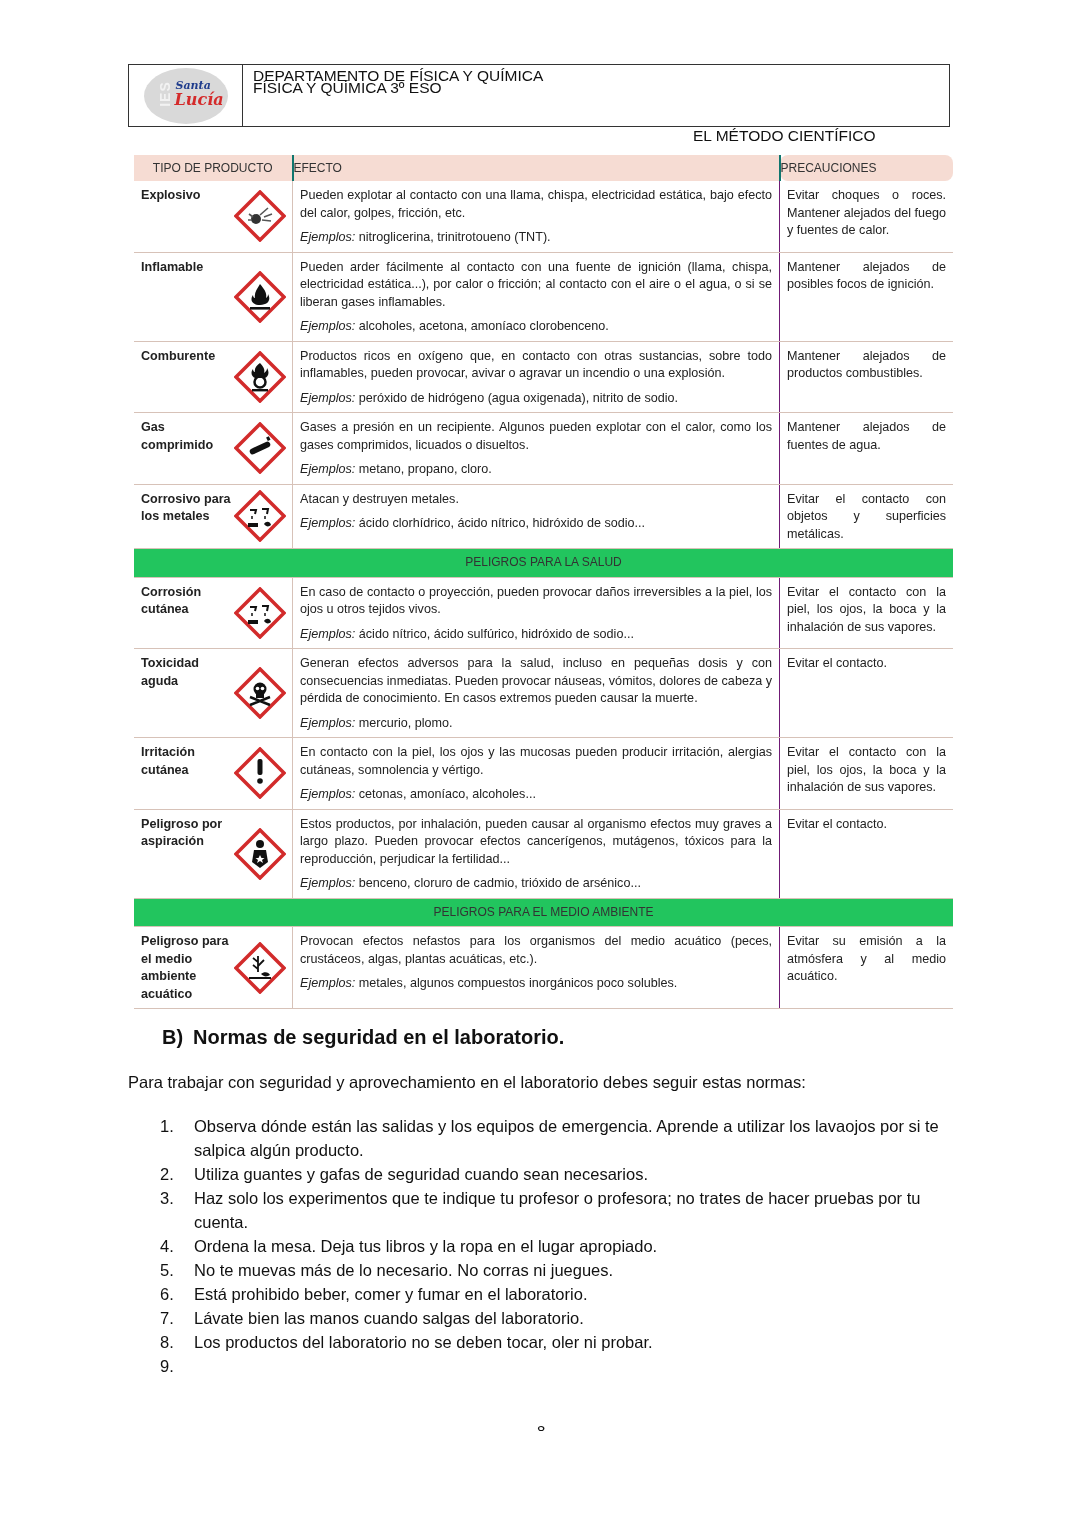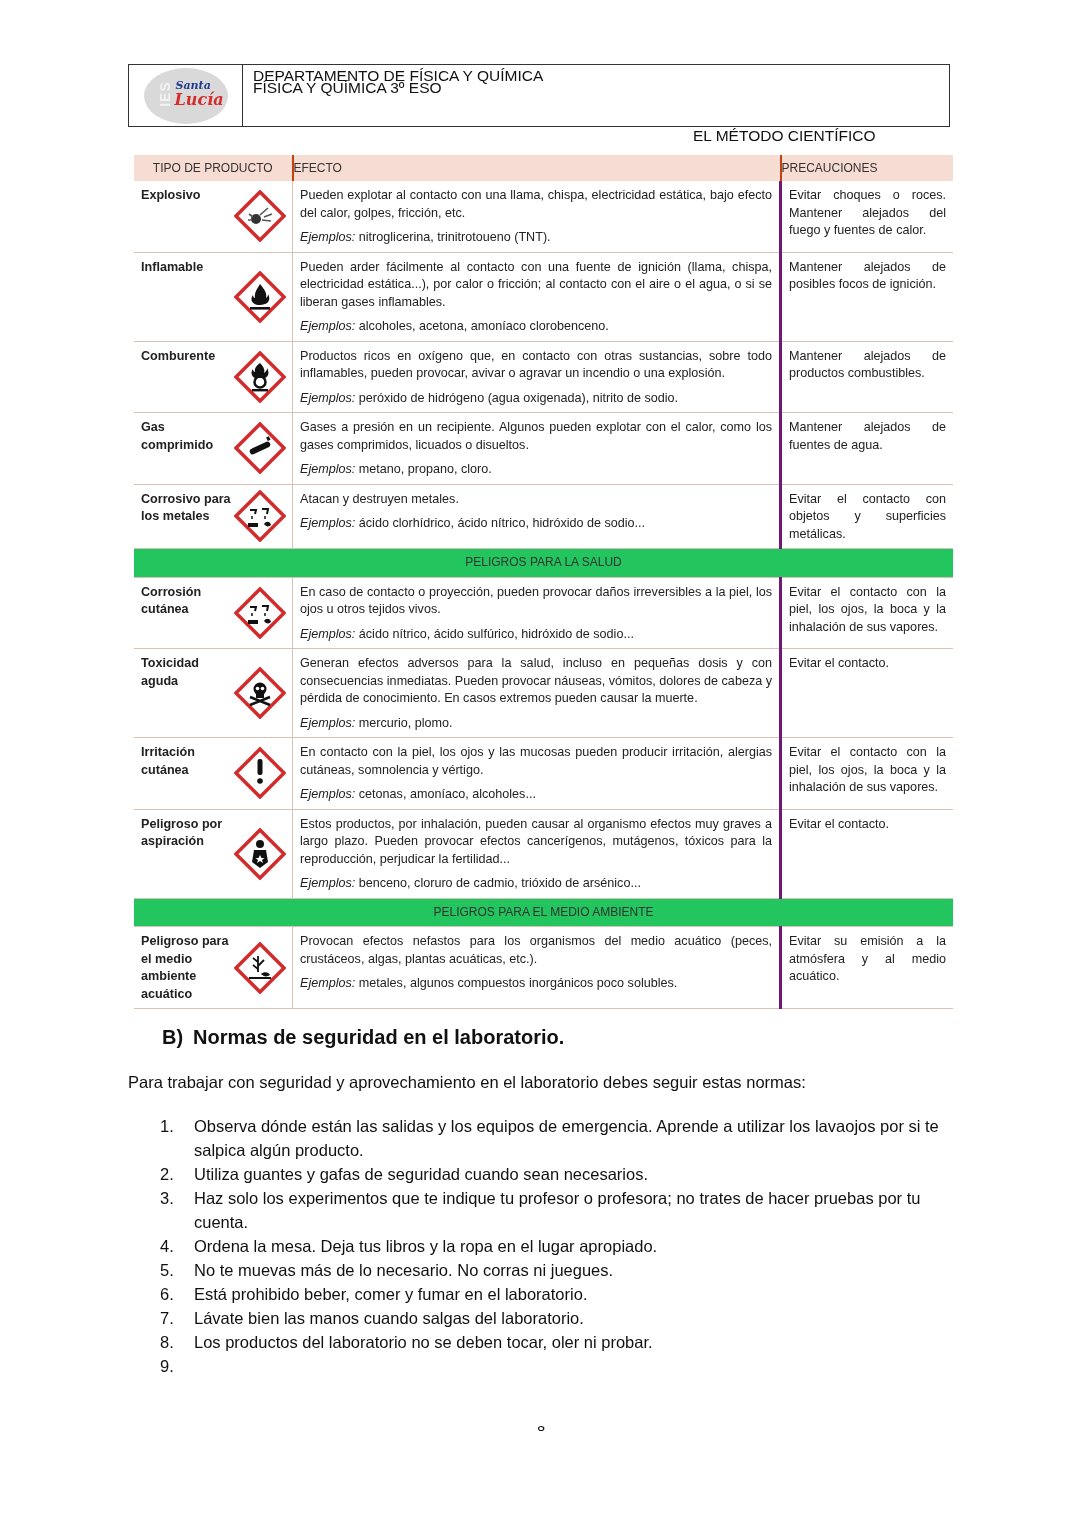--- a/index.html
+++ b/index.html
@@ -15,23 +15,23 @@
   .hdr-text { flex: 1; position: relative; font-size: 15.5px; }
   .hdr-dept { position: absolute; left: 10px; top: 2px; }
   .hdr-course { position: absolute; left: 10px; top: 14px; }
   .hdr-topic { position: absolute; left: 450px; top: 30px; margin-top: 32px; }
 
   
   .tbl { position: absolute; left: 134px; top: 155px; width: 819px; border-collapse: collapse; font-family: "Liberation Sans", sans-serif; font-size: 12.6px; color: #222; }
   .tbl th { background: #f6dcd3; font-weight: normal; font-size: 12px; color: #333; height: 26px; padding: 0; text-align: center; }
   .tbl td { vertical-align: top; padding: 6px 7px 5px 7px; border-bottom: 1px solid #d7c2b8; line-height: 17.5px; }
   .tbl .c1 { width: 144px; border-right: 1px solid #d7c2b8; position: relative; }
-  .tbl .c2 { width: 472px; border-right: 3px solid #701a75; text-align: justify; }
-  .tbl .c3 { text-align: justify; }
-  .tbl th.c1, .tbl th.c2 { border-right: 2px solid #c2410c; }
+  .tbl .c2 { width: 472px; border-right: 1px solid #701a75; text-align: justify; }
+  .tbl .c3 { text-align: justify; border-radius: 8px; }
+  .tbl th.c1, .tbl th.c2 { border-right: 2px solid #0f766e; }
   .type-name { font-weight: bold; display: block; width: 90px; color: #222; }
   .pict { position: absolute; right: 6px; top: 50%; margin-top: -26px; width: 52px; height: 52px; }
   .ej { display: block; margin-top: 7px; }
   .ej i { font-style: italic; }
   .section-row td { background: #22c55e; text-align: center; font-size: 12px; color: #333; padding: 5px 0; border-bottom: 1px solid #d7c2b8; }
 
   
   .sec-title { position: absolute; left: 162px; top: 1026px; font-size: 20px; font-weight: bold; }
   .sec-title .lbl { margin-right: 10px; }
   .intro { position: absolute; left: 128px; top: 1073px; font-size: 16.5px; }

